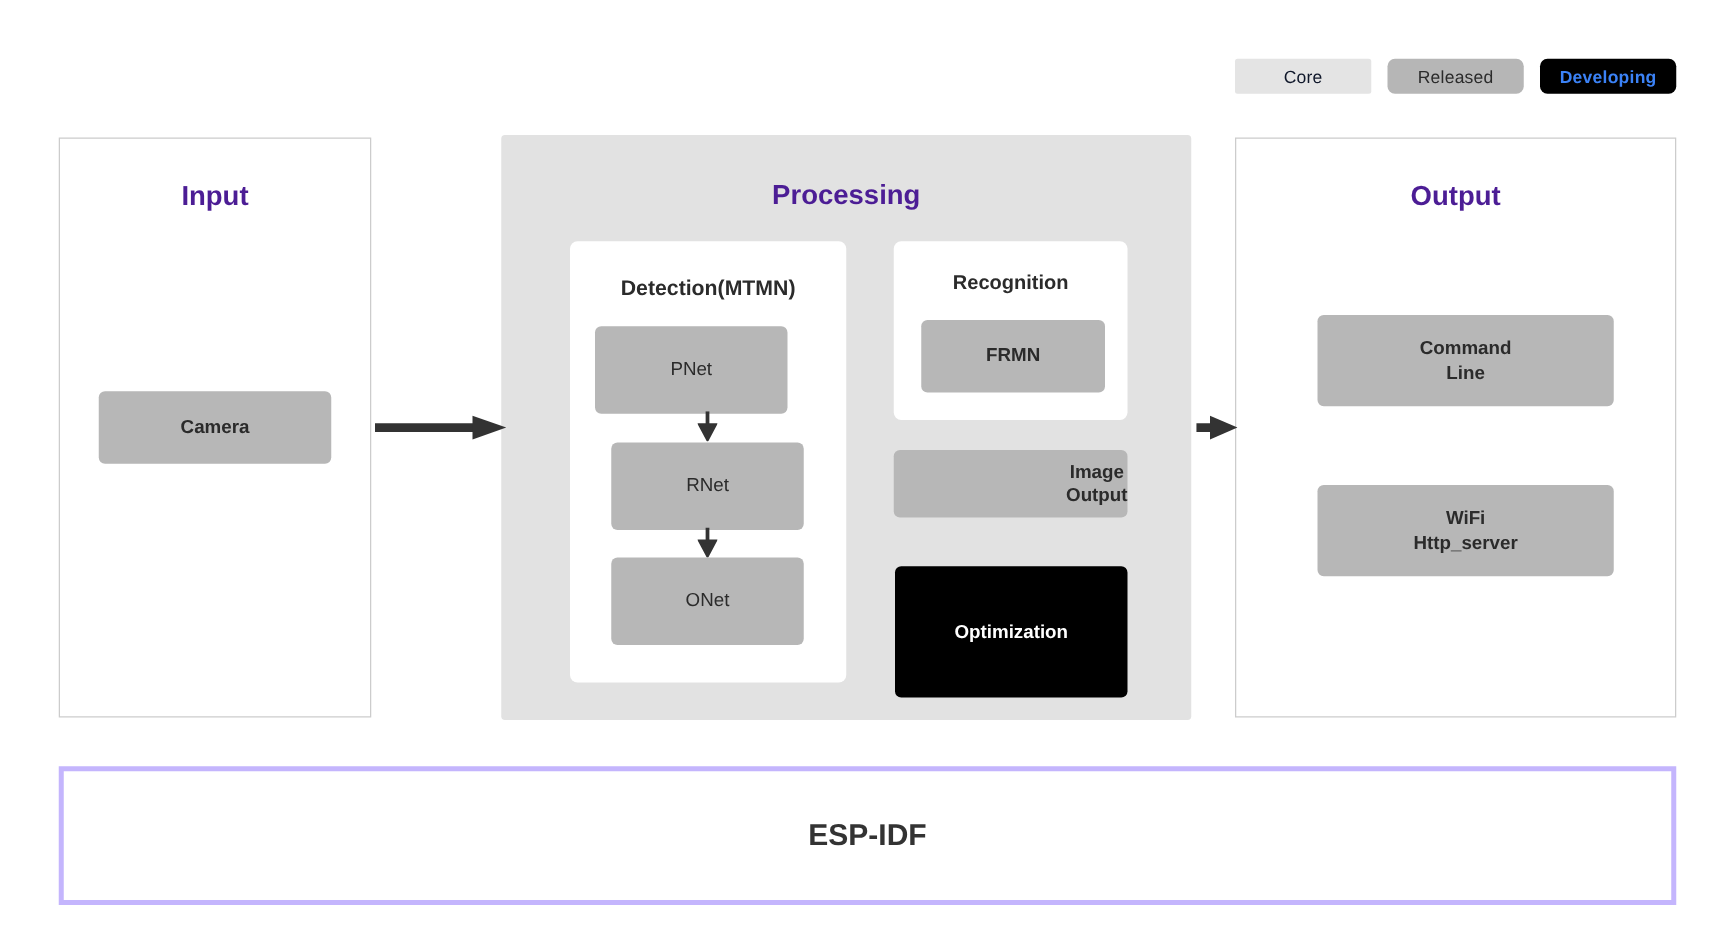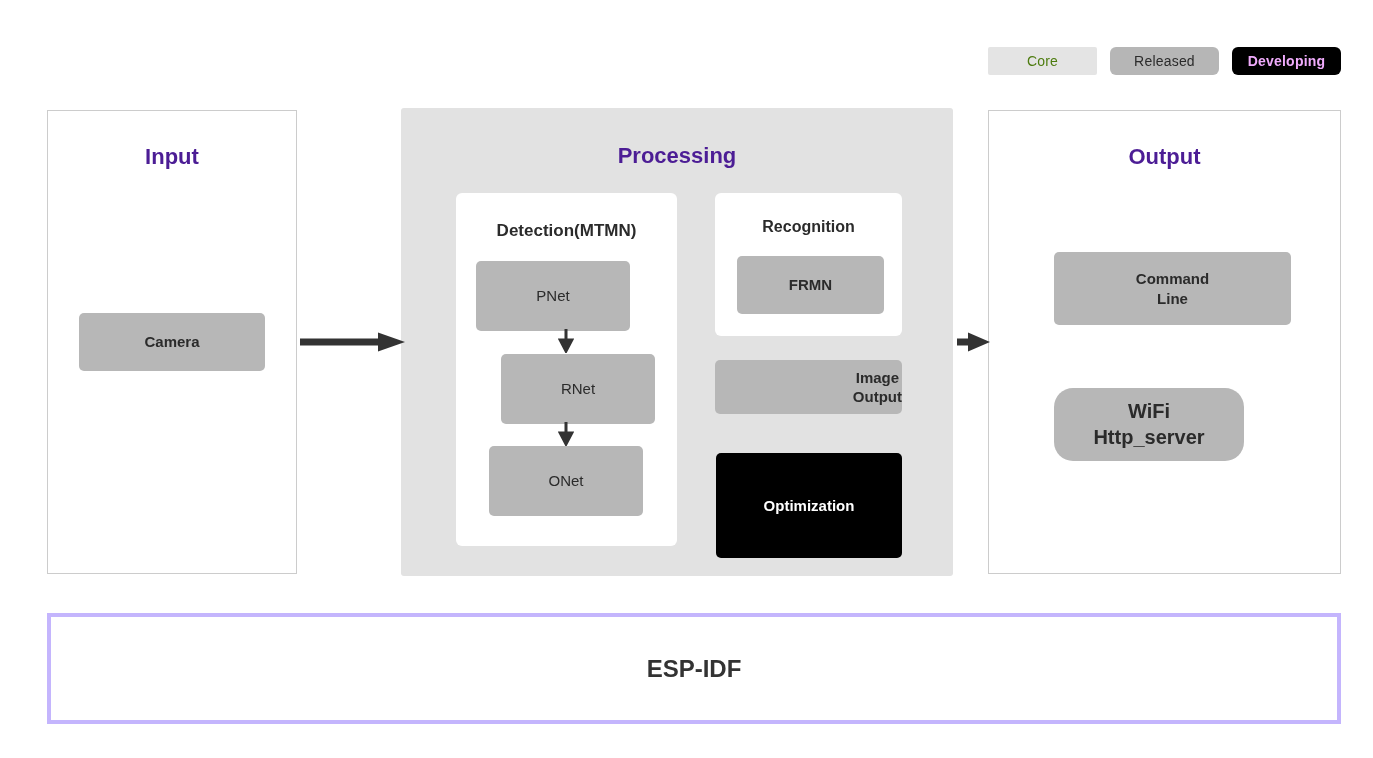--- a/index.html
+++ b/index.html
@@ -30,33 +30,33 @@
     display: flex;
     align-items: center;
     justify-content: center;
     font-size: 14px;
     font-weight: bold;
     letter-spacing: 0.2px;
     box-sizing: border-box;
   }
   .legend-chip.core {
     background: #e4e4e4;
-    color: #4d7c0f;
+    color: #0f172a;
     border-radius: 2px;
     font-weight: normal;
   }
   .legend-chip.released {
     background: #b6b6b6;
     color: #2b2b2b;
     border-radius: 6px;
     font-weight: normal;
   }
   .legend-chip.developing {
     background: #000000;
-    color: #f0abfc;
+    color: #3b82f6;
     border-radius: 6px;
     font-weight: bold;
   }
 
   
   .panel {
     position: absolute;
     box-sizing: border-box;
   }
   .panel-title {
@@ -168,21 +168,21 @@
     left: 55px;      
     top: 85px;
     width: 221px;
     height: 353px;
   }
   #card-detection .subcard-title {
     top: 28px;
     font-size: 17px;
   }
   #block-pnet  { left: 20px; top: 68px;  width: 154px; height: 70px; font-size: 15px; }
-  #block-rnet  { left: 33px; top: 161px; width: 154px; height: 70px; font-size: 15px; margin-left: 12px; }
+  #block-rnet  { left: 33px; top: 161px; width: 154px; height: 70px; font-size: 15px; }
   #block-onet  { left: 33px; top: 253px; width: 154px; height: 70px; font-size: 15px; }
 
   
   .down-arrow {
     position: absolute;
     width: 16px;
     height: 24px;
     left: 102px;
   }
   #arrow-pnet-rnet { top: 136px; }
@@ -212,22 +212,22 @@
     left: 716px; top: 441px; width: 186px; height: 105px;
     font-size: 15px; font-weight: bold;
   }
 
   
   #block-command-line {
     left: 1054px; top: 252px; width: 237px; height: 73px;
     font-size: 15px; font-weight: bold;
   }
   #block-wifi-http {
-    left: 1054px; top: 388px; width: 190px; height: 73px;
-    font-size: 20px; font-weight: bold; border-radius: 19px;
+    left: 1054px; top: 388px; width: 237px; height: 73px;
+    font-size: 15px; font-weight: bold;
   }
 
   
   .h-arrow {
     position: absolute;
     height: 22px;
   }
   #arrow-input-processing { left: 300px; top: 331px; width: 105px; }
   #arrow-processing-output { left: 957px; top: 331px; width: 33px; }
 </style>

